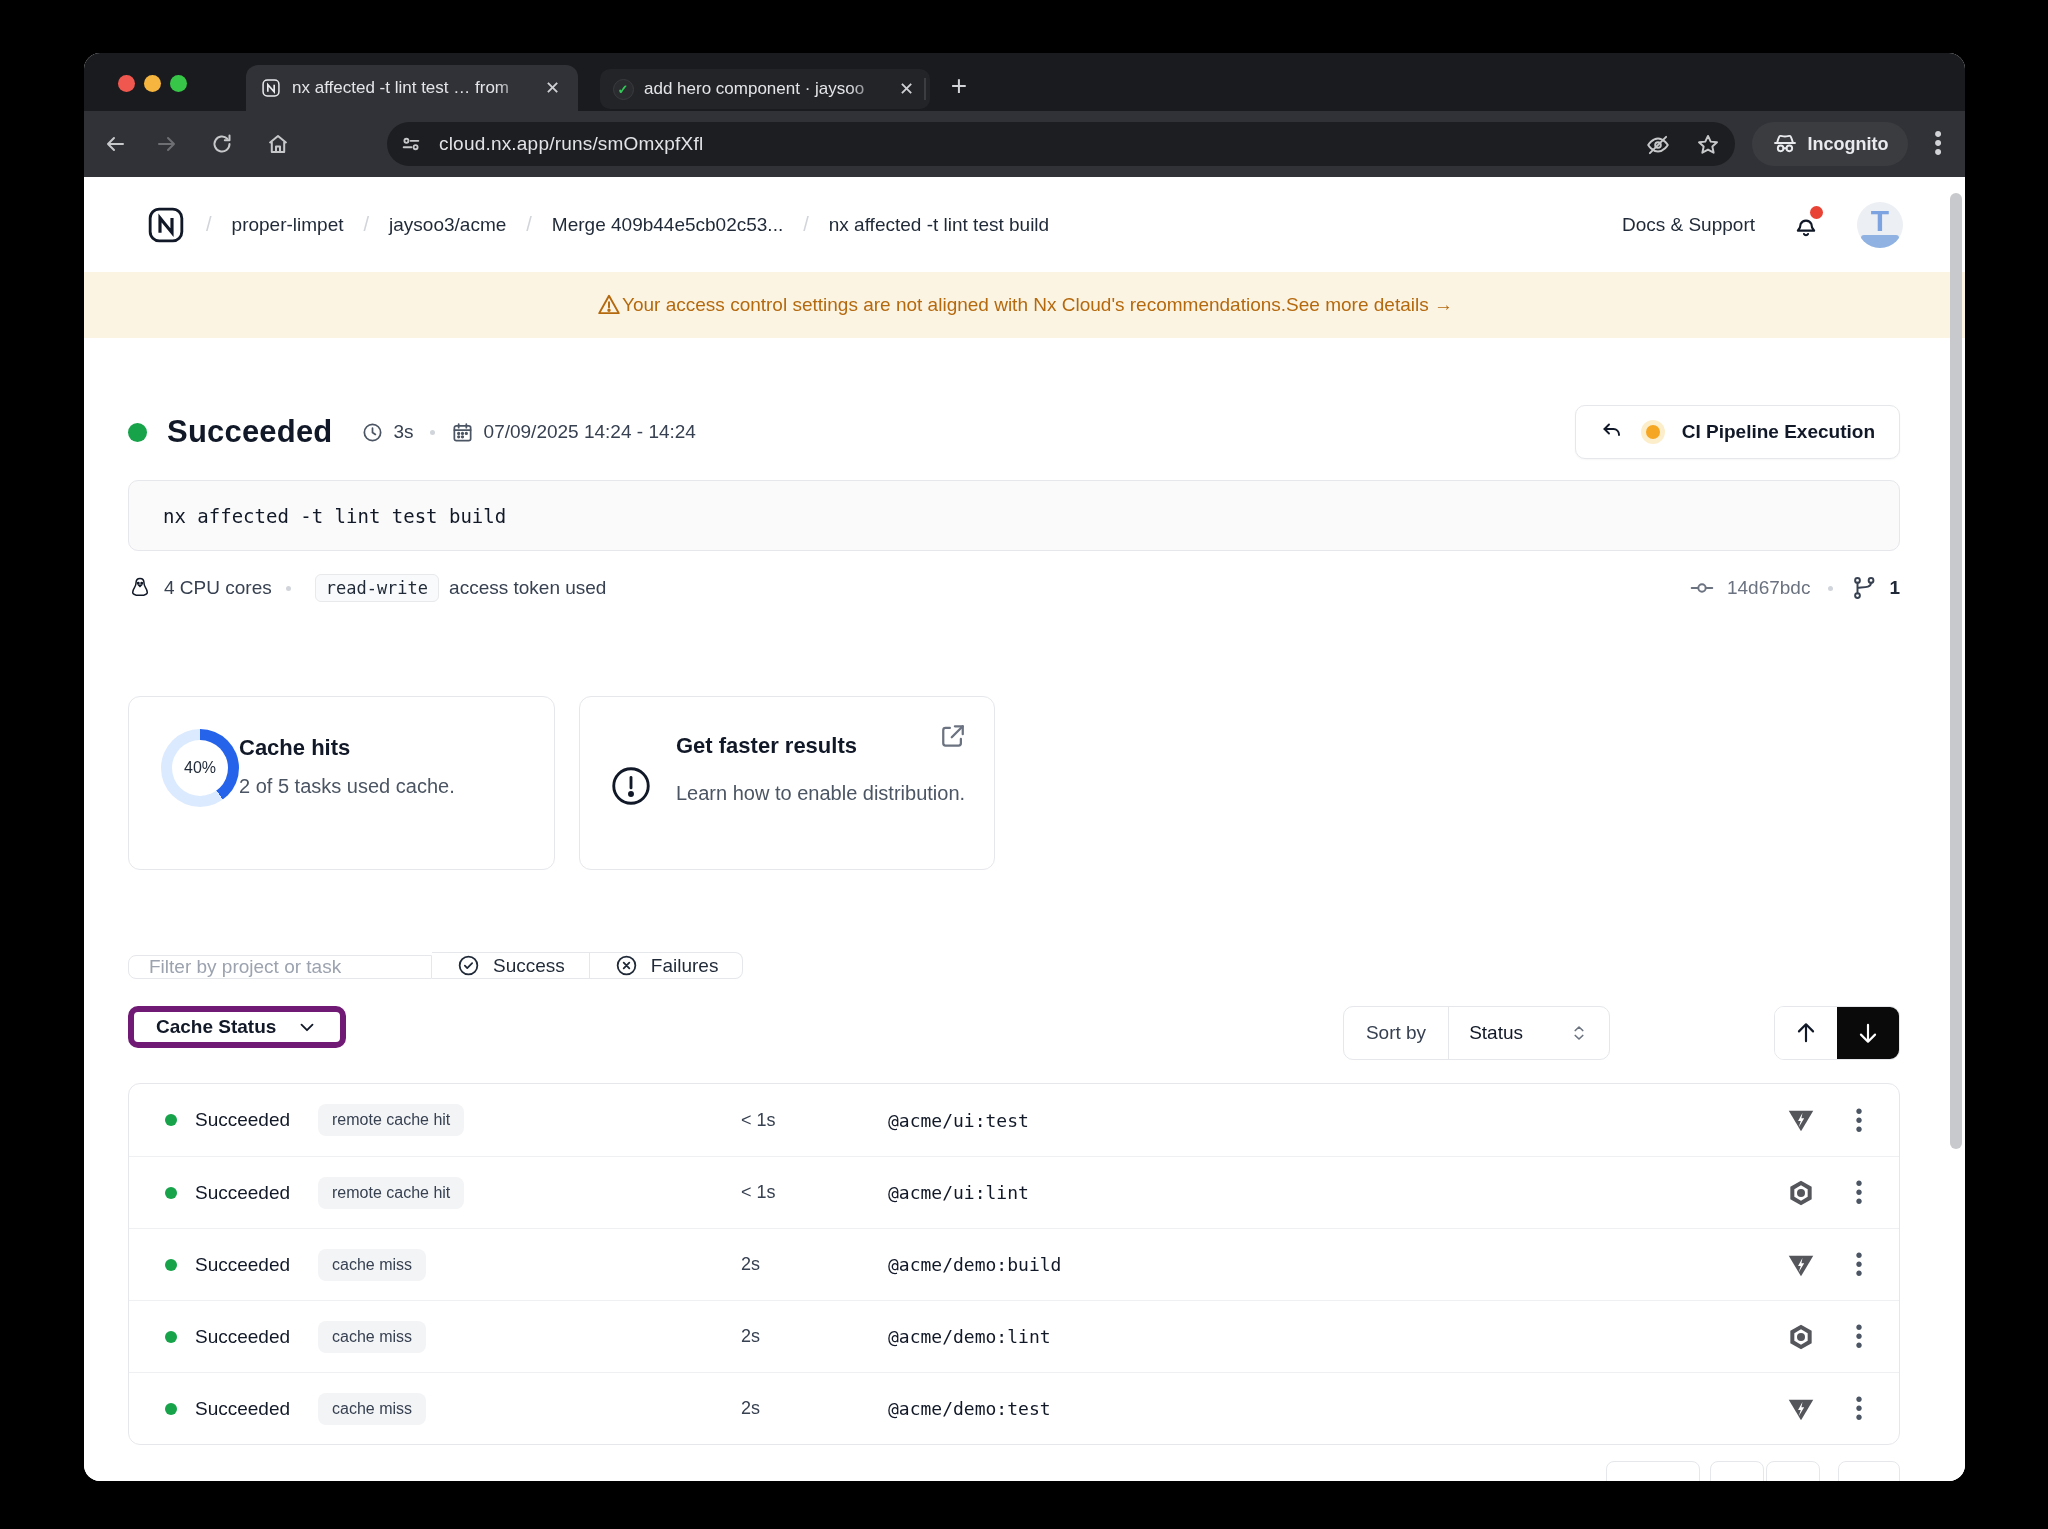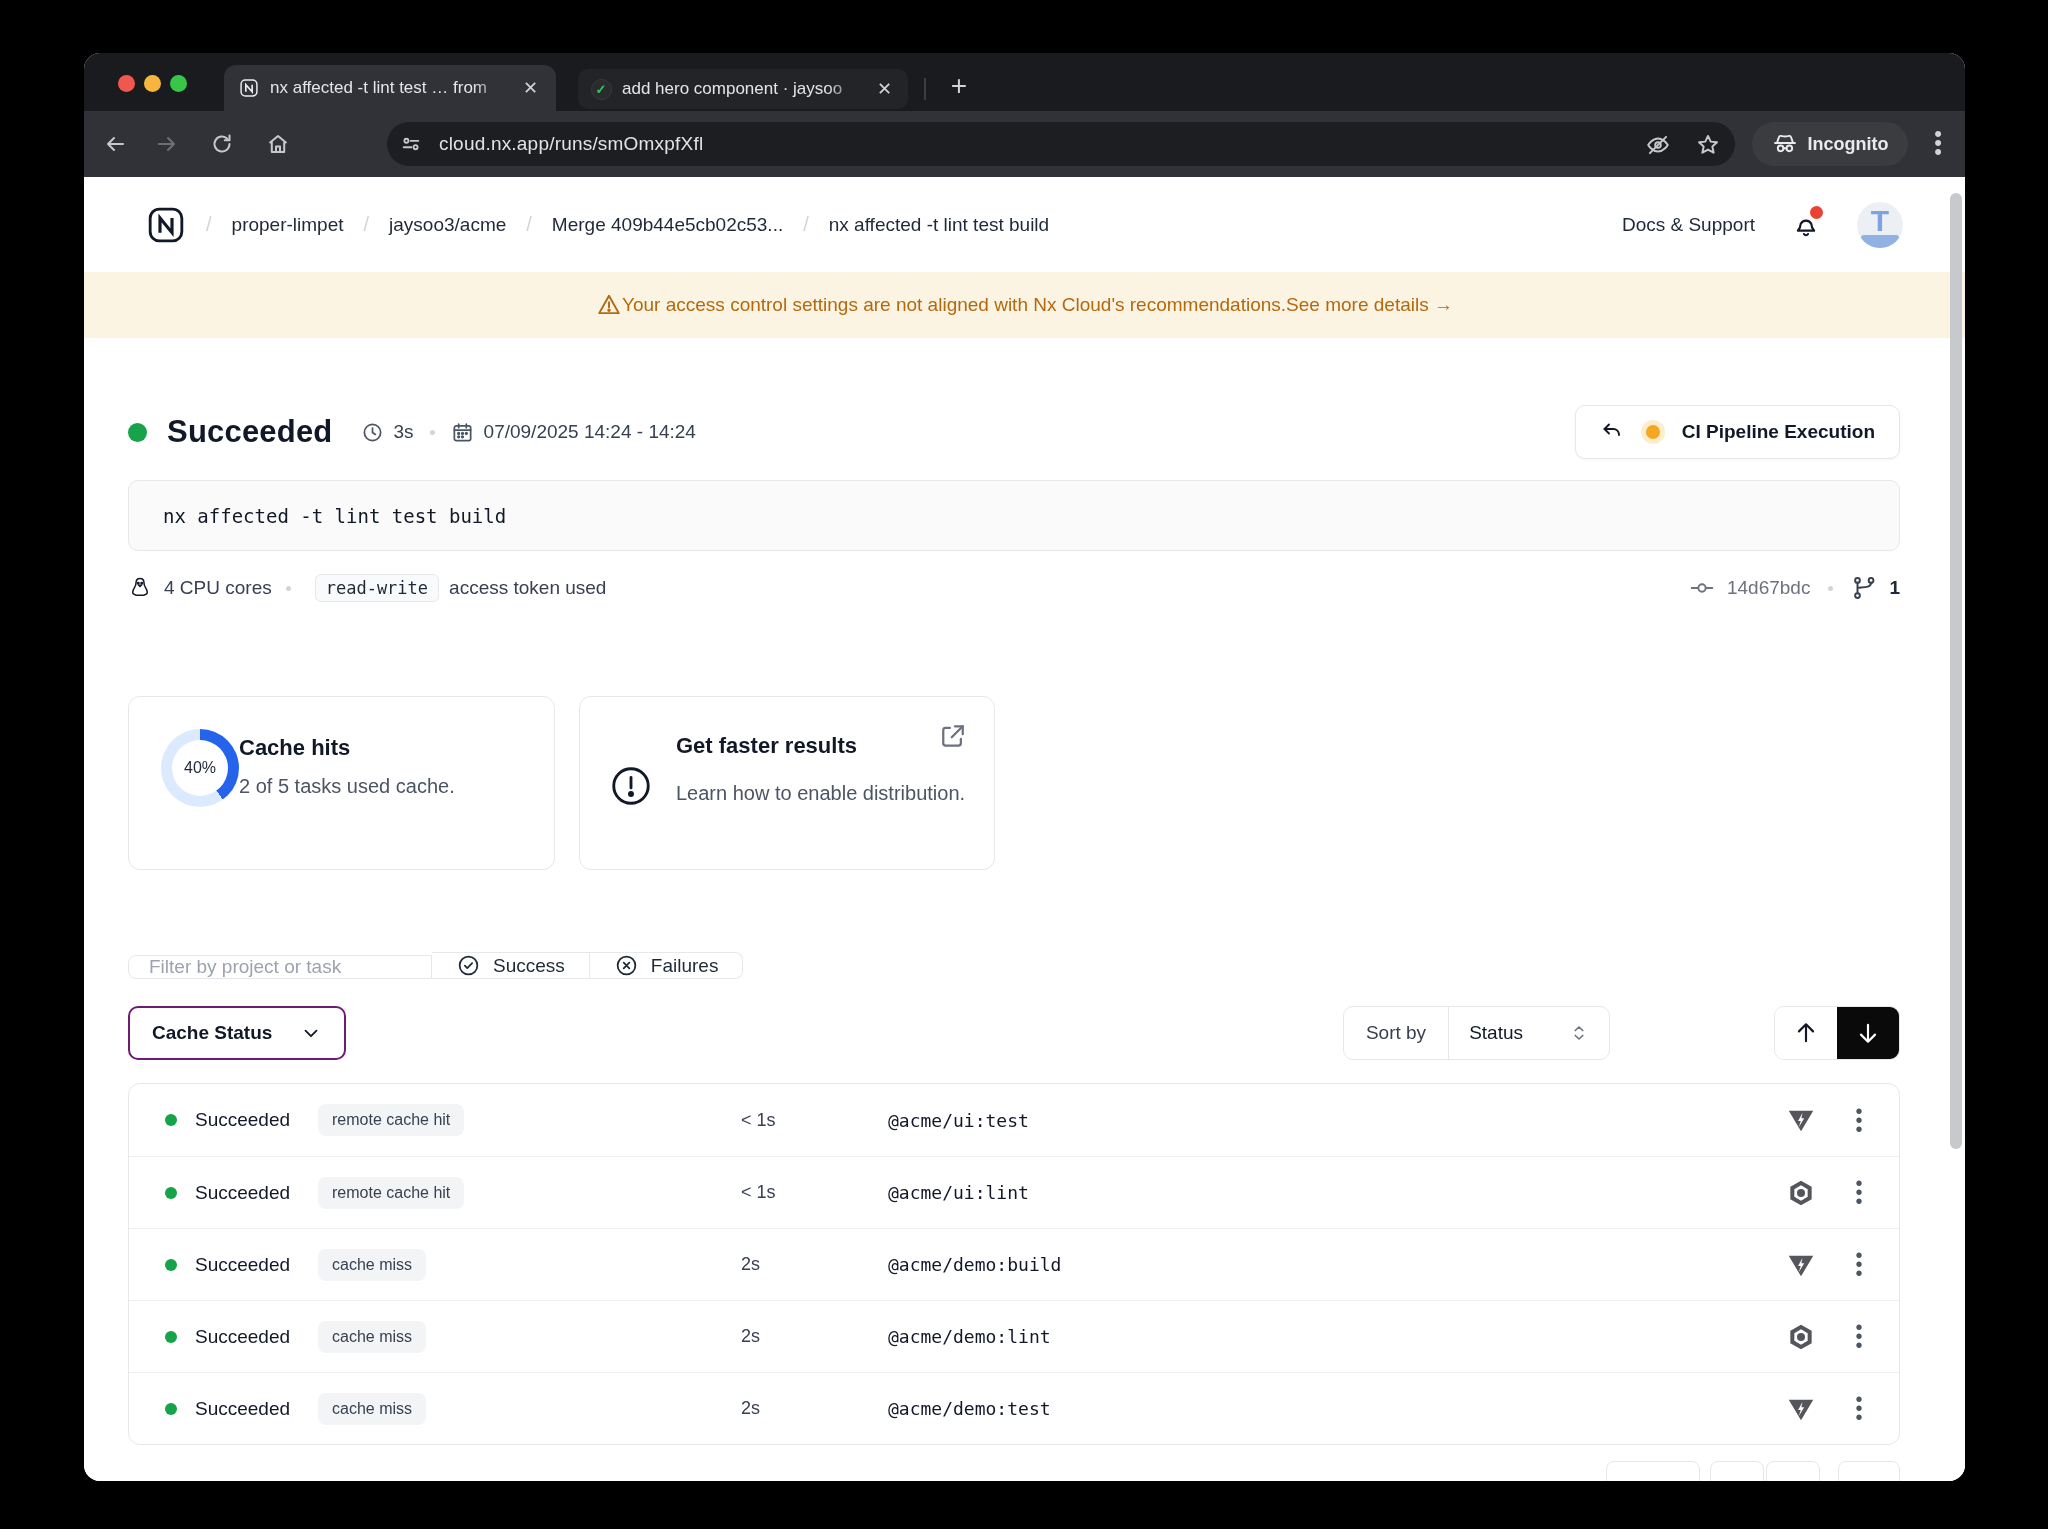--- a/index.html
+++ b/index.html
@@ -3,21 +3,21 @@
 <meta charset="utf-8">
 <style>
   * { margin:0; padding:0; box-sizing:border-box; }
   html,body { width:2048px; height:1529px; background:#000; font-family:"Liberation Sans", sans-serif; overflow:hidden; }
   .window { position:absolute; left:84px; top:53px; width:1881px; height:1428px; border-radius:16px; overflow:hidden; background:#fff; box-shadow:0 20px 60px rgba(0,0,0,.7); }
 
   
   .tabstrip { position:absolute; top:0; left:0; right:0; height:58px; background:#1a1b1e; }
   .traffic { position:absolute; top:22px; width:17px; height:17px; border-radius:50%; }
   .t-red{ left:34px; background:#f0584f; } .t-yellow{ left:60px; background:#f6b53e; } .t-green{ left:86px; background:#37c648; }
-  .tab { position:absolute; display:flex; align-items:center; color:#e4e5e8; font-size:17px; }
+  .tab { position:absolute; display:flex; align-items:center; color:#e4e5e8; font-size:17px;margin-left:22px; }
   .tab-active { left:140px; top:12px; width:332px; height:46px; background:#313237; border-radius:12px 12px 0 0; padding:0 14px; }
   .tab-inactive { left:494px; top:16px; width:330px; height:40px; background:#232427; border-radius:10px; padding:0 12px; }
   .tab-title { flex:1; white-space:nowrap; overflow:hidden; margin:0 10px; -webkit-mask-image:linear-gradient(90deg,#000 85%,transparent); mask-image:linear-gradient(90deg,#000 85%,transparent); }
   .tab-close { font-size:18px; color:#cfd0d3; padding:2px 4px; }
   .tab-divider { position:absolute; left:840px; top:25px; width:2px; height:22px; background:#3c3d41; }
   .newtab { position:absolute; left:856px; top:14px; width:38px; height:38px; color:#d2d3d6; font-size:28px; display:flex; align-items:center; justify-content:center; border-radius:50%; }
   .favicon { width:22px; height:22px; flex:0 0 auto; display:flex; align-items:center; justify-content:center; }
   .fav-check { width:21px; height:21px; background:#2a2b2e; border:1px solid #3a3b3f; border-radius:50%; color:#34c759; font-size:13px; font-weight:bold; display:flex; align-items:center; justify-content:center; }
 
   
@@ -84,21 +84,21 @@
 
   
   .filterbar { position:absolute; top:754px; left:0; display:flex; height:48px;align-items:flex-end; }
   .filter-input { width:304px; border:1px solid #e5e7eb; border-radius:8px 0 0 8px; padding:0 20px; font-size:19px; color:#111827; outline:none; background:#fff; font-family:"Liberation Sans", sans-serif;}
   .filter-input::placeholder { color:#9ca3af; }
   .seg-btn { display:flex; align-items:center; gap:12px; border:1px solid #e5e7eb; border-left:none; background:#fff; padding:0 24px; font-size:19px; color:#1f2937; font-family:"Liberation Sans", sans-serif;}
   .seg-last { border-radius:0 8px 8px 0; }
 
   
   .controlsrow { position:absolute; top:829px; left:0; right:0; height:54px; }
-  .cache-status-btn { position:absolute; left:0; top:0; height:54px; width:218px; border:2px solid #701a75; border-radius:10px; background:#fff; display:flex; align-items:center; justify-content:space-between; padding:0 22px; font-size:19px; font-weight:600; color:#111827; }
+  .cache-status-btn { position:absolute; left:0; top:0; height:42px; width:218px; border:6px solid #701a75; border-radius:10px; background:#fff; display:flex; align-items:center; justify-content:space-between; padding:0 22px; font-size:19px; font-weight:600; color:#111827; }
   .sortgroup { position:absolute; right:290px; top:0; height:54px; display:flex; border:1px solid #e5e7eb; border-radius:10px; overflow:hidden; }
   .sort-label { display:flex; align-items:center; padding:0 22px; color:#374151; font-size:19px; border-right:1px solid #e5e7eb; }
   .sort-value { display:flex; align-items:center; gap:46px; padding:0 20px; font-size:19px; color:#111827; }
   .arrowgroup { position:absolute; right:0; top:0; height:54px; display:flex; border-radius:10px; overflow:hidden; border:1px solid #e5e7eb; }
   .arrow-btn { width:62px; display:flex; align-items:center; justify-content:center; background:#fff; }
   .arrow-btn.dark { background:#0a0a0a; }
 
   
   .tasktable { position:absolute; top:906px; left:0; right:0; border:1px solid #e5e7eb; border-radius:12px; overflow:hidden; background:#fff; }
   .trow { height:72px; display:flex; align-items:center; padding-left:36px; border-top:1px solid #eef0f2; }

